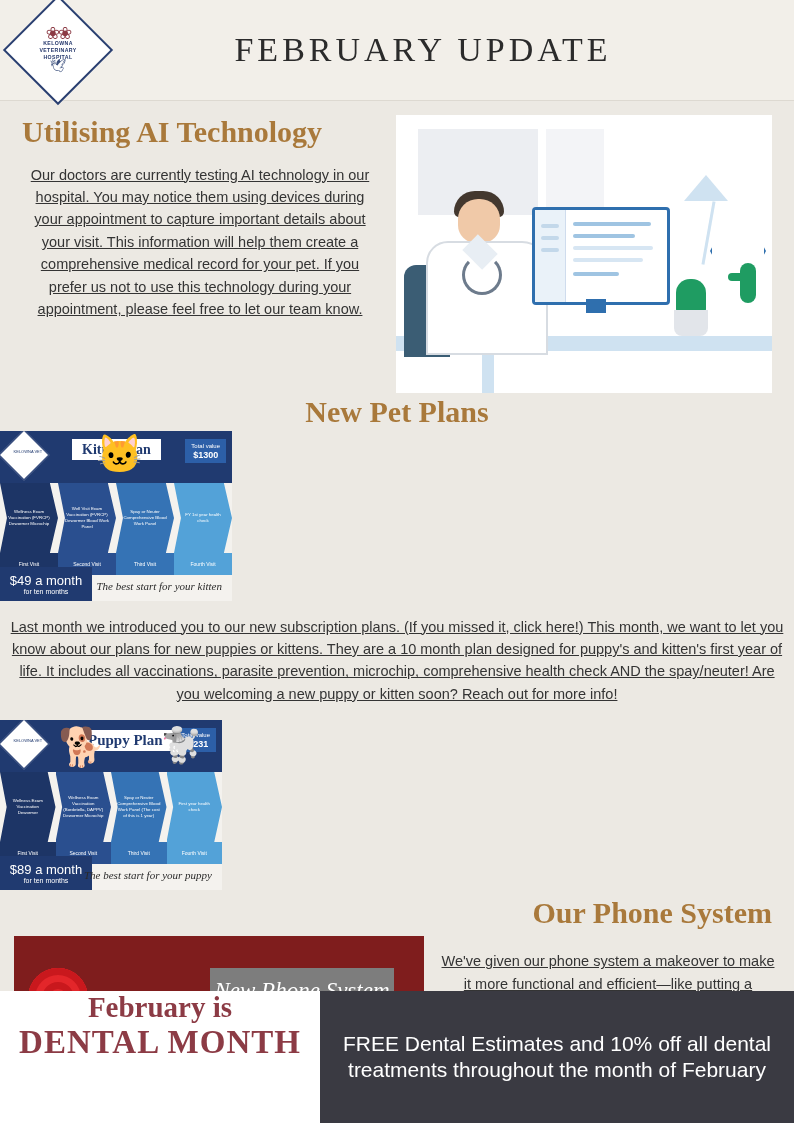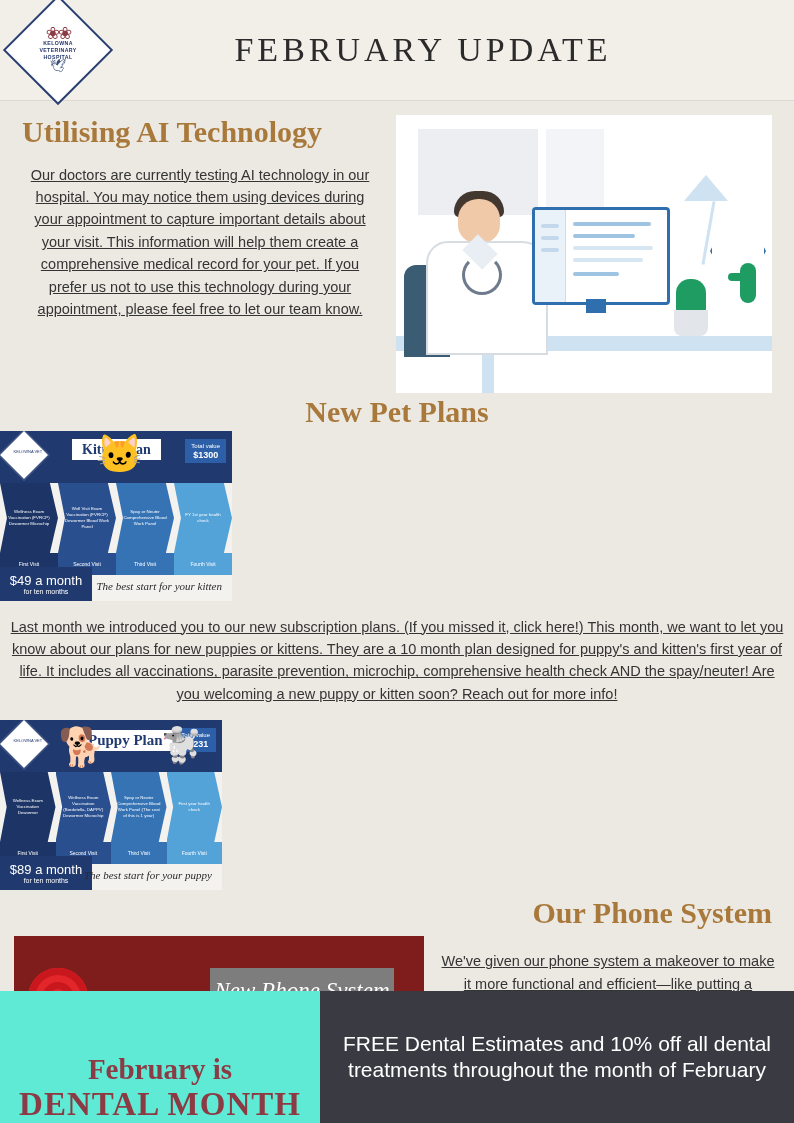--- a/index.html
+++ b/index.html
@@ -345,22 +345,22 @@
   .phone-txt {
     flex: 1; padding-left: 14px; box-sizing: border-box;
   }
 
   
   .footer {
     position: absolute; left: 0; bottom: 0; width: 794px; height: 132px;
     display: flex;
   }
   .footer-left {
-    width: 320px; background: #5eead4; display: flex; flex-direction: column;
-    align-items: center; justify-content: flex-end;
+    width: 320px; background: #ffffff; display: flex; flex-direction: column;
+    align-items: center; justify-content: flex-start;
     font-family: "Liberation Serif", serif; color: #8c3b45;
   }
   .footer-left .l1 { font-size: 29px; font-weight: bold; }
   .footer-left .l2 { font-size: 33px; font-weight: bold; letter-spacing: 1px; }
   .footer-right {
     flex: 1; background: #3a3a42; color: #ffffff;
     display: flex; align-items: center; justify-content: center;
     text-align: center; font-size: 21px; line-height: 26px; padding: 0 14px;
     box-sizing: border-box;
   }

